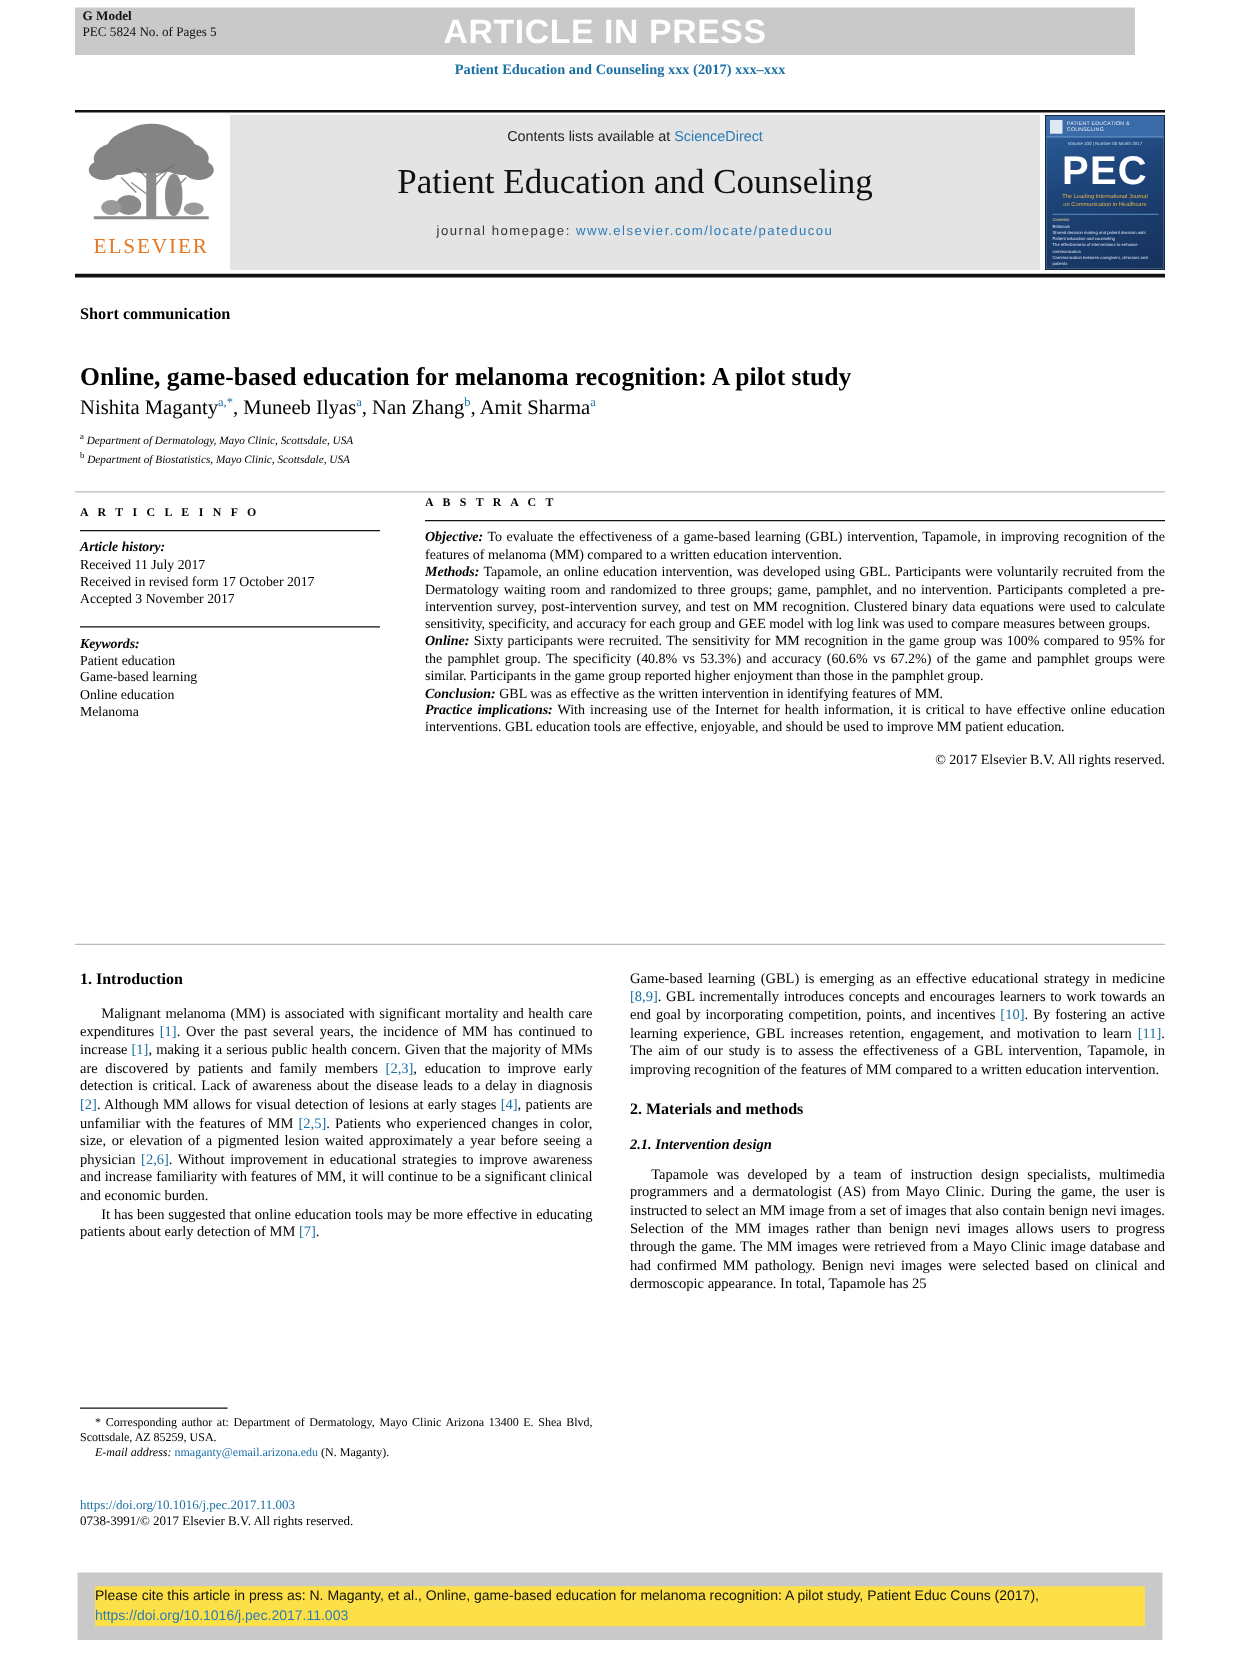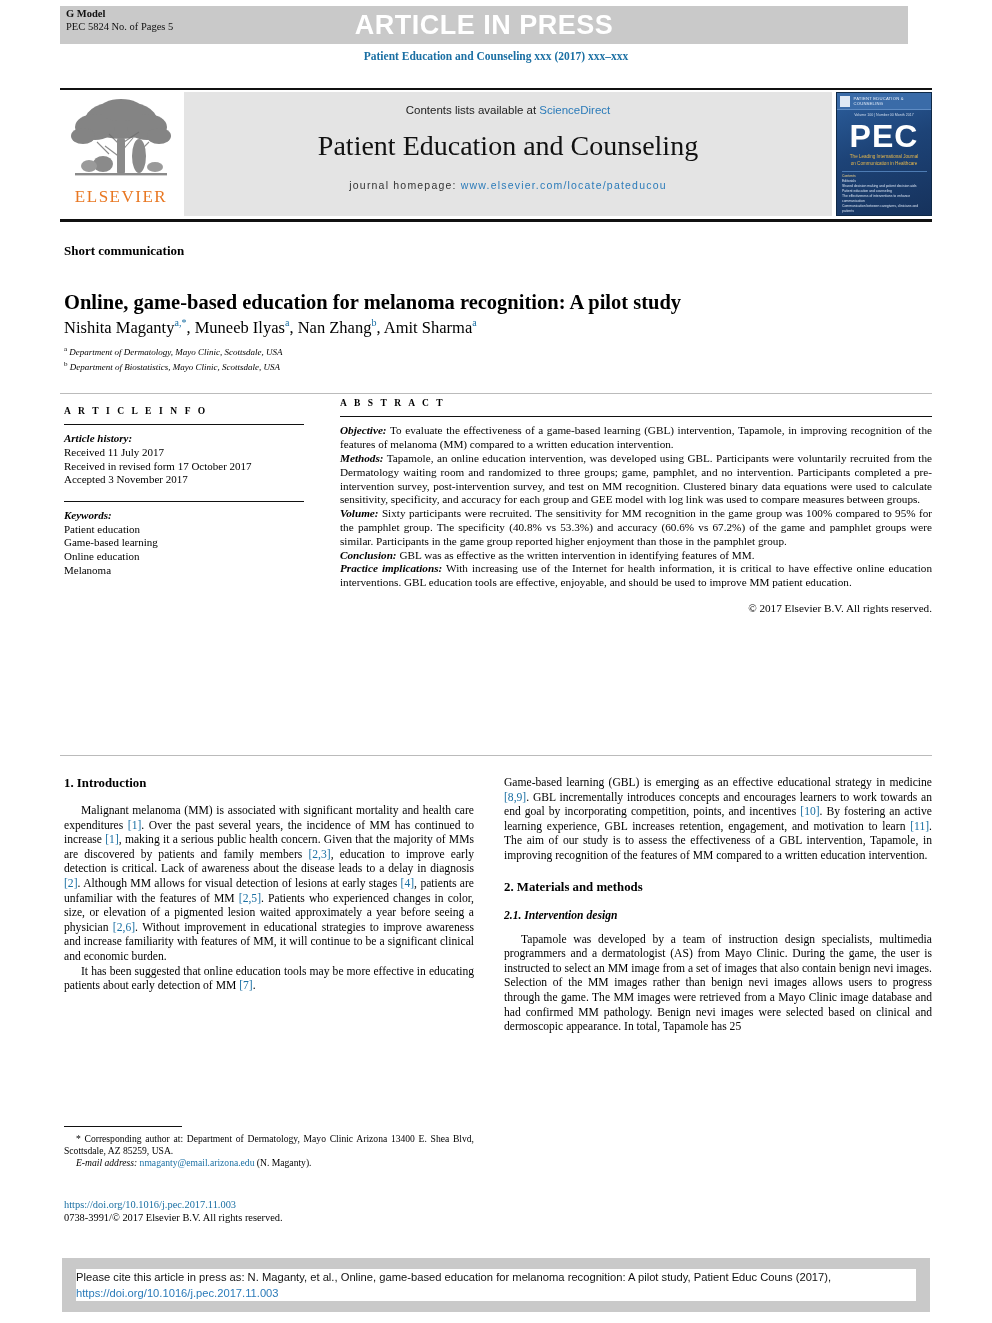--- a/index.html
+++ b/index.html
@@ -386,21 +386,21 @@
     position: absolute;
     left: 62px;
     top: 1258px;
     width: 868px;
     height: 54px;
     background: #c9c9c9;
     box-sizing: border-box;
     padding: 11px 14px;
   }
   .cite-inner {
-    background: #ffffff;
+    background: #fde047;
     font-family: "Liberation Sans", sans-serif;
     font-size: 11.2px;
     line-height: 16px;
     color: #111;
   }
   .cite-inner .doi { color: #2b7bb9; }
 </style>
 </head>
 <body>
 
@@ -513,21 +513,21 @@
       <div>Melanoma</div>
     </div>
   </div>
 
   <div class="abs-col">
     <div class="sec-head">A B S T R A C T</div>
     <div class="hr-blk"></div>
     <div class="abs-body">
       <p><span class="lead">Objective:</span><span> To evaluate the effectiveness of a game-based learning (GBL) intervention, Tapamole, in improving recognition of the features of melanoma (MM) compared to a written education intervention.</span></p>
       <p><span class="lead">Methods:</span><span> Tapamole, an online education intervention, was developed using GBL. Participants were voluntarily recruited from the Dermatology waiting room and randomized to three groups; game, pamphlet, and no intervention. Participants completed a pre-intervention survey, post-intervention survey, and test on MM recognition. Clustered binary data equations were used to calculate sensitivity, specificity, and accuracy for each group and GEE model with log link was used to compare measures between groups.</span></p>
-      <p><span class="lead">Volume:</span><span> Sixty participants were recruited. The sensitivity for MM recognition in the game group was 100% compared to 95% for the pamphlet group. The specificity (40.8% vs 53.3%) and accuracy (60.6% vs 67.2%) of the game and pamphlet groups were similar. Participants in the game group reported higher enjoyment than those in the pamphlet group.</span></p>
+      <p><span class="lead">Online:</span><span> Sixty participants were recruited. The sensitivity for MM recognition in the game group was 100% compared to 95% for the pamphlet group. The specificity (40.8% vs 53.3%) and accuracy (60.6% vs 67.2%) of the game and pamphlet groups were similar. Participants in the game group reported higher enjoyment than those in the pamphlet group.</span></p>
       <p><span class="lead">Conclusion:</span><span> GBL was as effective as the written intervention in identifying features of MM.</span></p>
       <p><span class="lead">Practice implications:</span><span> With increasing use of the Internet for health information, it is critical to have effective online education interventions. GBL education tools are effective, enjoyable, and should be used to improve MM patient education.</span></p>
       <div class="copyright">© 2017 Elsevier B.V. All rights reserved.</div>
     </div>
   </div>
 
   <div class="rule-thin-bot"></div>
 
   <div class="col-left">
     <div class="h2">1. Introduction</div>

